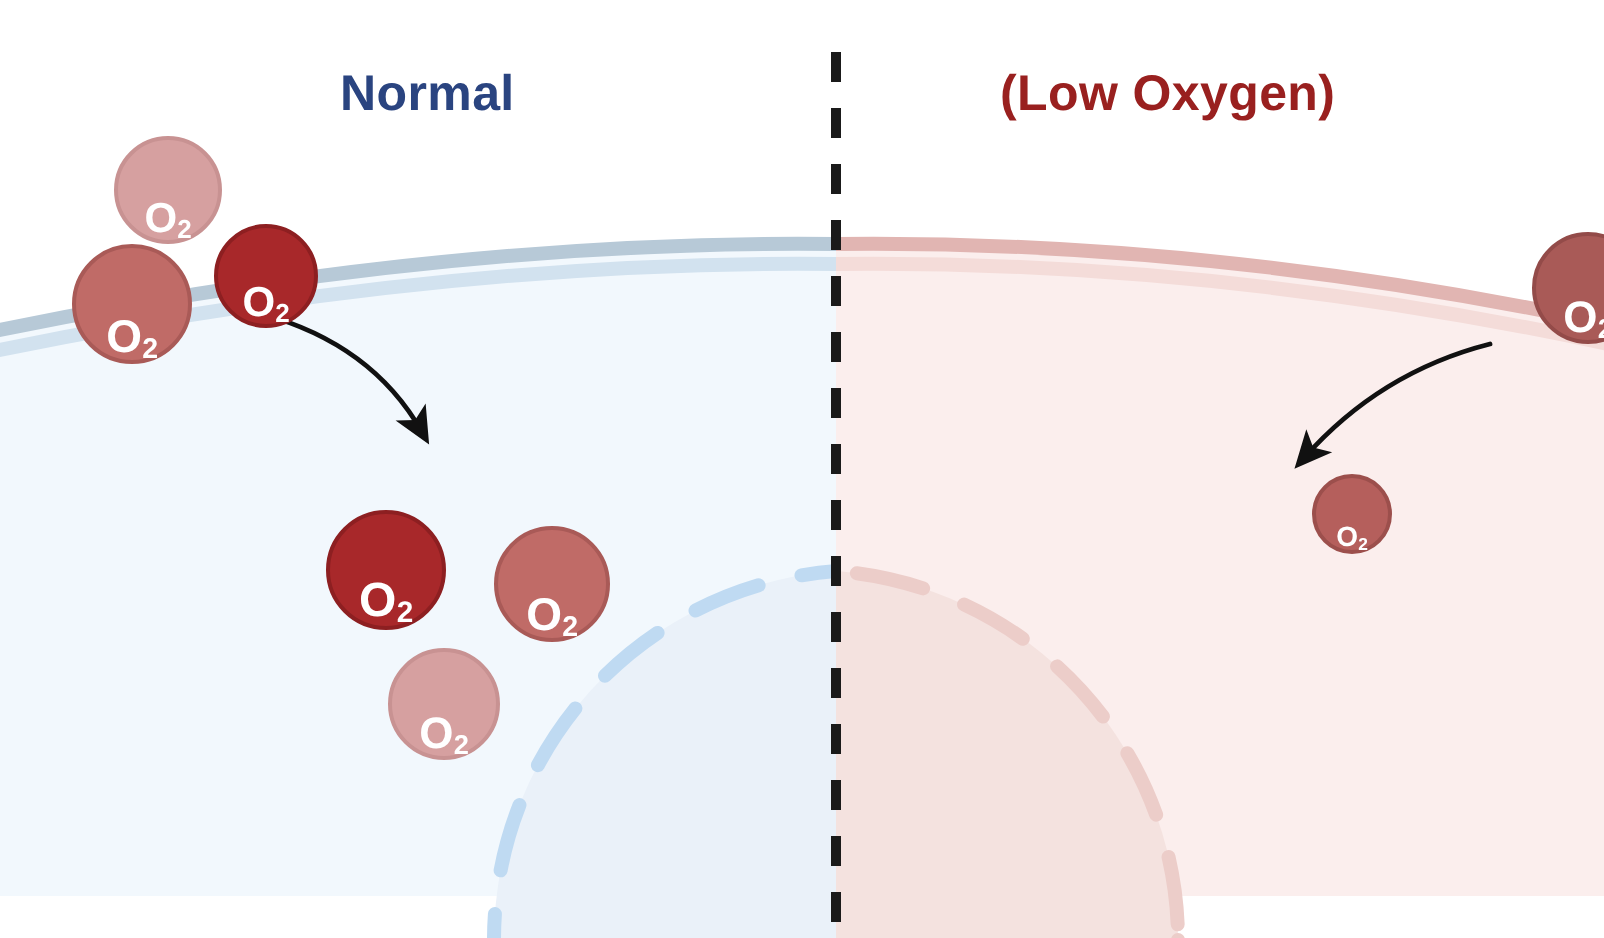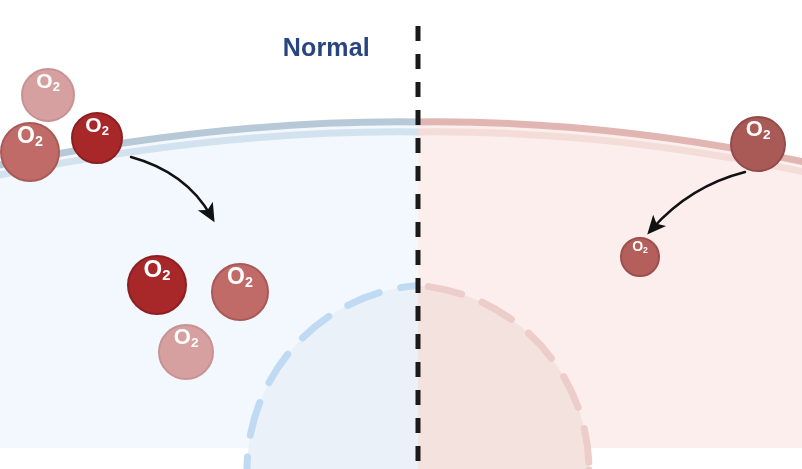--- a/index.html
+++ b/index.html
@@ -1,25 +1,25 @@
 <!DOCTYPE html>
 <html><head>
 <meta charset="utf-8">
 <style>
   html,body{margin:0;padding:0;background:#ffffff;}
   body{font-family:"Liberation Sans",sans-serif;}
   #stage{position:relative;width:802px;height:469px;background:#ffffff;overflow:hidden;}
   #canvas{position:absolute;left:0;top:0;width:802px;height:469px;}
 
-  .title{position:absolute;text-align:right;font-weight:bold;line-height:1.18;letter-spacing:0.2px;}
+  .title{position:absolute;text-align:left;font-weight:bold;line-height:1.18;letter-spacing:0.2px;}
   #title-normal{left:170px;top:33px;width:200px;font-size:25px;color:#2a4480;}
   #title-hypoxia{left:500px;top:33px;width:240px;font-size:25px;color:#99201f;}
 
-  .o2{position:absolute;border-radius:50%;display:flex;align-items:flex-start;justify-content:center;
-      color:#ffffff;font-weight:bold;box-sizing:border-box;}
+  .o2{position:absolute;border-radius:50%;display:flex;align-items:flex-end;justify-content:center;
+      color:#ffffff;font-weight:bold;box-sizing:border-box;margin-left:36px;}
   .o2 .lbl{display:inline-block;white-space:nowrap;line-height:1;}
   .o2 .lbl sub{font-size:0.62em;vertical-align:baseline;position:relative;top:0.22em;left:0.01em;}
 </style>
 </head>
 <body>
 
 <div id="stage">
 
   <svg id="canvas" viewBox="0 0 802 469" xmlns="http://www.w3.org/2000/svg">
     <defs>
@@ -81,20 +81,21 @@
     </g>
 
     <line x1="418" y1="26" x2="418" y2="462" stroke="#1a1a1a" stroke-width="5" stroke-dasharray="15 13"></line>
   </svg>
 
   <div class="title" id="title-normal">
     <div>Normal</div>
   </div>
 
   <div class="title" id="title-hypoxia">
+    <div>(Low Oxygen)</div>
   </div>
 
   <div id="o2-layer">
       <div class="o2" style="left: 21px; top: 68px; width: 54px; height: 54px; background: rgb(214, 160, 160); border: 2px solid rgb(200, 146, 146); font-size: 21px;">
         <span class="lbl"><span>O</span><sub>2</sub></span>
       </div>
       <div class="o2" style="left: 0px; top: 122px; width: 60px; height: 60px; background: rgb(192, 107, 103); border: 2px solid rgb(169, 90, 87); font-size: 23px;">
         <span class="lbl"><span>O</span><sub>2</sub></span>
       </div>
       <div class="o2" style="left: 71px; top: 112px; width: 52px; height: 52px; background: rgb(168, 40, 42); border: 2px solid rgb(141, 31, 33); font-size: 21px;">

